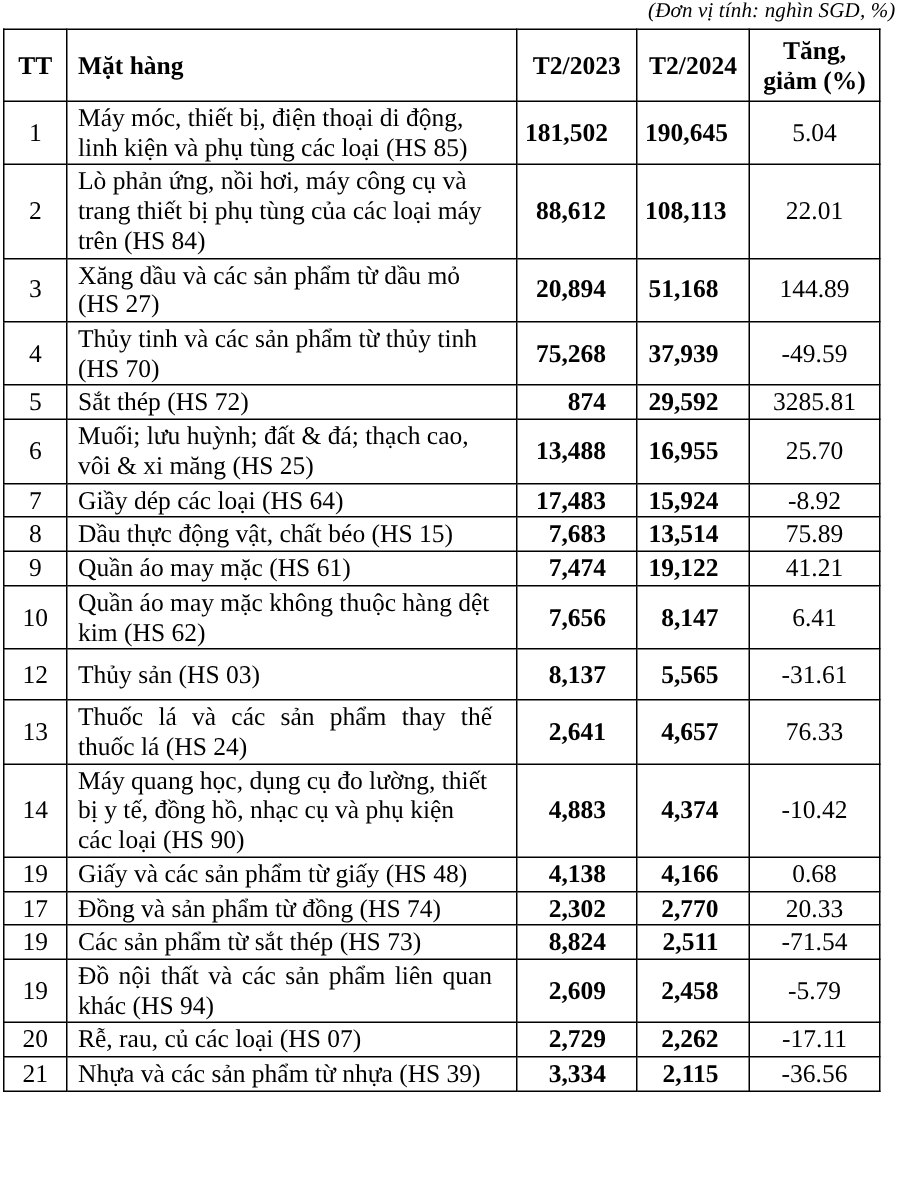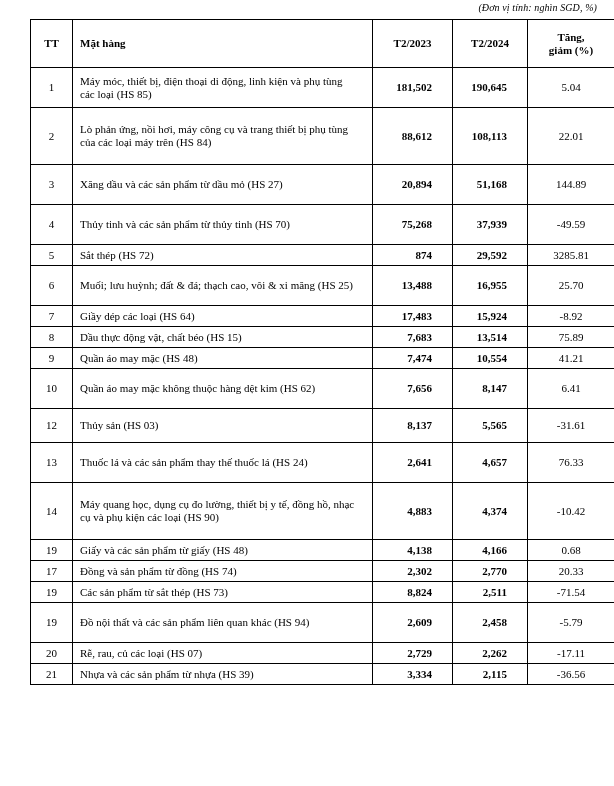--- a/index.html
+++ b/index.html
@@ -21,32 +21,32 @@
     height: 786px;
     padding: 0;
   }
   .unit-note {
     position: absolute;
     top: 0px;
     left: 0px;
     width: 597px;
     text-align: right;
     font-style: italic;
-    font-size: 10px;
+    font-size: 14px;
     line-height: 16px;
     letter-spacing: 0.1px;
   }
   table.data-table {
     position: absolute;
     top: 19px;
-    left: 30px;
+    left: 2px;
     width: 584px;
     border-collapse: collapse;
     table-layout: fixed;
-    font-size: 11px;
+    font-size: 17px;
   }
   table.data-table td,
   table.data-table th {
     border: 1px solid #000000;
     padding: 1px 5px;
     vertical-align: middle;
     line-height: 1.16;
   }
   
   col.c-tt      { width: 42px; }
@@ -174,23 +174,23 @@
         </tr>
         <tr class="r1">
           <td class="tt">8</td>
           <td class="item">Dầu thực động vật, chất béo (HS 15)</td>
           <td class="num">7,683</td>
           <td class="num">13,514</td>
           <td class="pct">75.89</td>
         </tr>
         <tr class="r1">
           <td class="tt">9</td>
-          <td class="item">Quần áo may mặc (HS 48)</td>
+          <td class="item">Quần áo may mặc (HS 61)</td>
           <td class="num">7,474</td>
-          <td class="num">10,554</td>
+          <td class="num">19,122</td>
           <td class="pct">41.21</td>
         </tr>
         <tr class="r2">
           <td class="tt">10</td>
           <td class="item">Quần áo may mặc không thuộc hàng dệt kim (HS 62)</td>
           <td class="num">7,656</td>
           <td class="num">8,147</td>
           <td class="pct">6.41</td>
         </tr>
         <tr class="tall">

